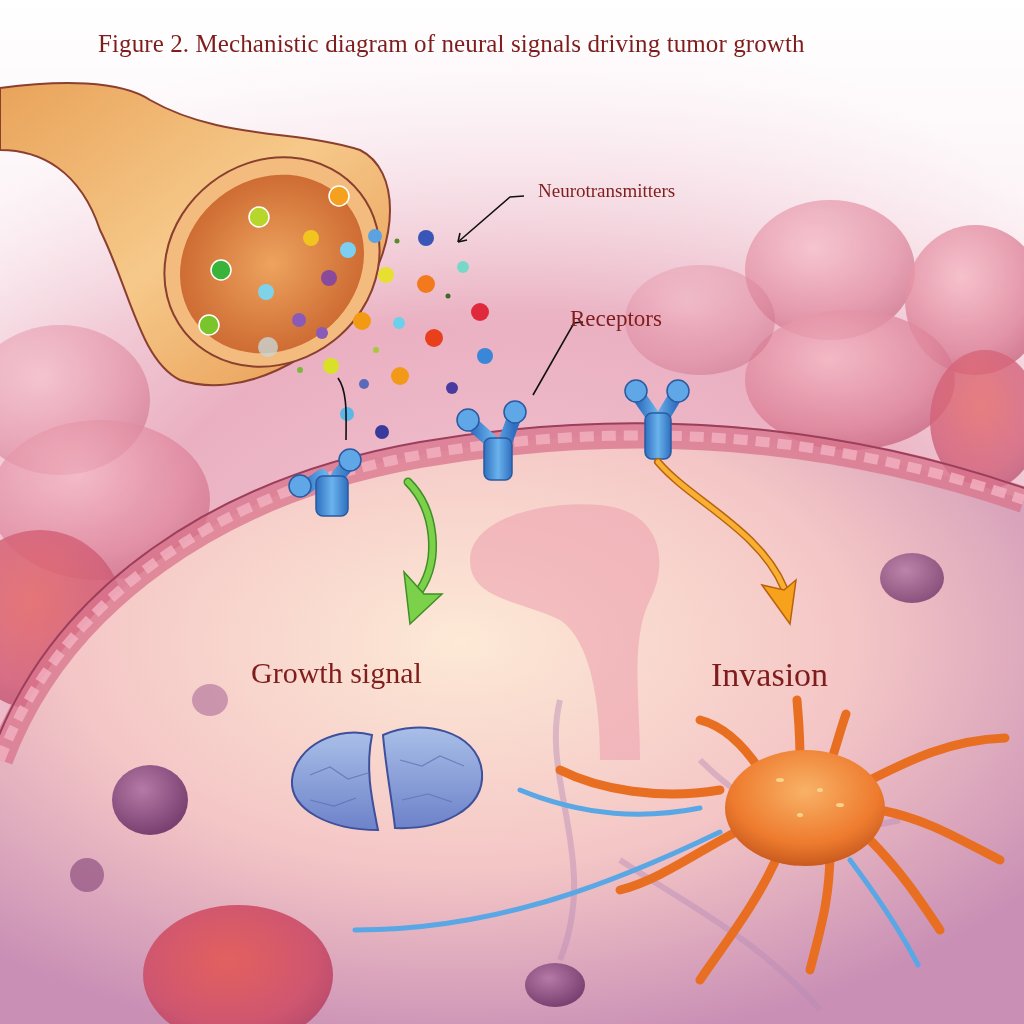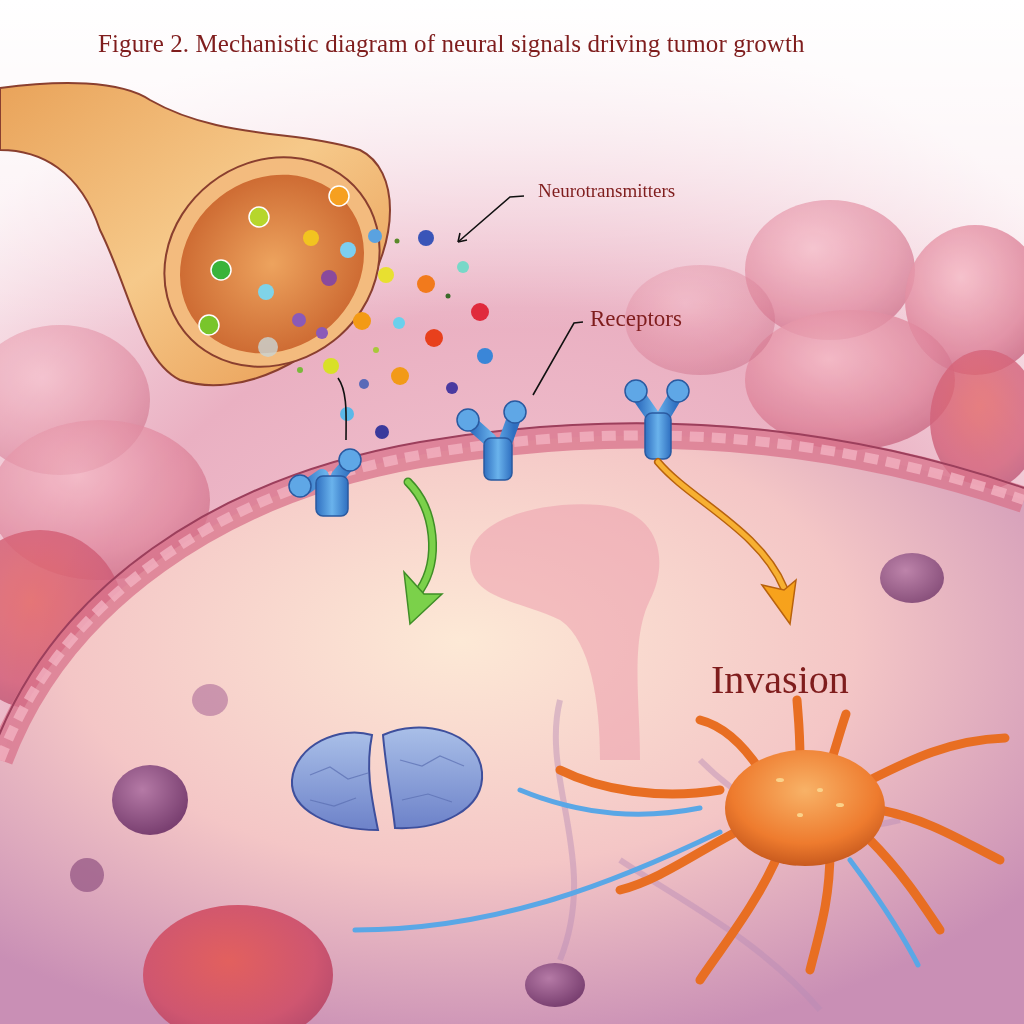--- a/index.html
+++ b/index.html
@@ -2,23 +2,23 @@
 <html><head>
 <meta charset="utf-8">
 <style>
   html, body { margin: 0; padding: 0; }
   body { width: 1024px; height: 1024px; overflow: hidden; background: #ffffff; font-family: "Liberation Sans", sans-serif; }
   .stage { position: relative; width: 1024px; height: 1024px; overflow: hidden; }
   .stage svg.art { position: absolute; left: 0; top: 0; width: 1024px; height: 1024px; }
   .label { position: absolute; color: #7f1d1d; white-space: nowrap; font-family: Liberation Serif, serif; }
   .fig-title { left: 98px; top: 30px; font-size: 25px; letter-spacing: 0.1px; }
   .lbl-nt { left: 538px; top: 180px; font-size: 19px; }
-  .lbl-rec { left: 590px; top: 306px; font-size: 23px; }
+  .lbl-rec { left: 570px; top: 306px; font-size: 23px; }
   .lbl-growth { left: 251px; top: 656px; font-size: 30px; }
-  .lbl-inv { left: 711px; top: 656px; font-size: 40px; }
+  .lbl-inv { left: 711px; top: 656px; font-size: 34px; }
 </style>
 </head>
 <body>
 
 <div class="stage">
   <svg class="art" viewBox="0 0 1024 1024">
     <defs>
       <radialGradient id="bgTissue" cx="50%" cy="75%" r="75%">
         <stop offset="0%" stop-color="#f6cfd6"></stop>
         <stop offset="60%" stop-color="#eab0c2"></stop>
@@ -212,14 +212,15 @@
         <ellipse cx="820" cy="790" rx="3" ry="2"></ellipse>
         <ellipse cx="800" cy="815" rx="3" ry="2"></ellipse>
         <ellipse cx="840" cy="805" rx="4" ry="2"></ellipse>
       </g>
     </g>
   </svg>
 
   <div class="label fig-title">Figure 2. Mechanistic diagram of neural signals driving tumor growth</div>
   <div class="label lbl-nt">Neurotransmitters</div>
   <div class="label lbl-rec">Receptors</div>
+  <div class="label lbl-growth">Growth signal</div>
   <div class="label lbl-inv">Invasion</div>
 </div>
 
 </body></html>

